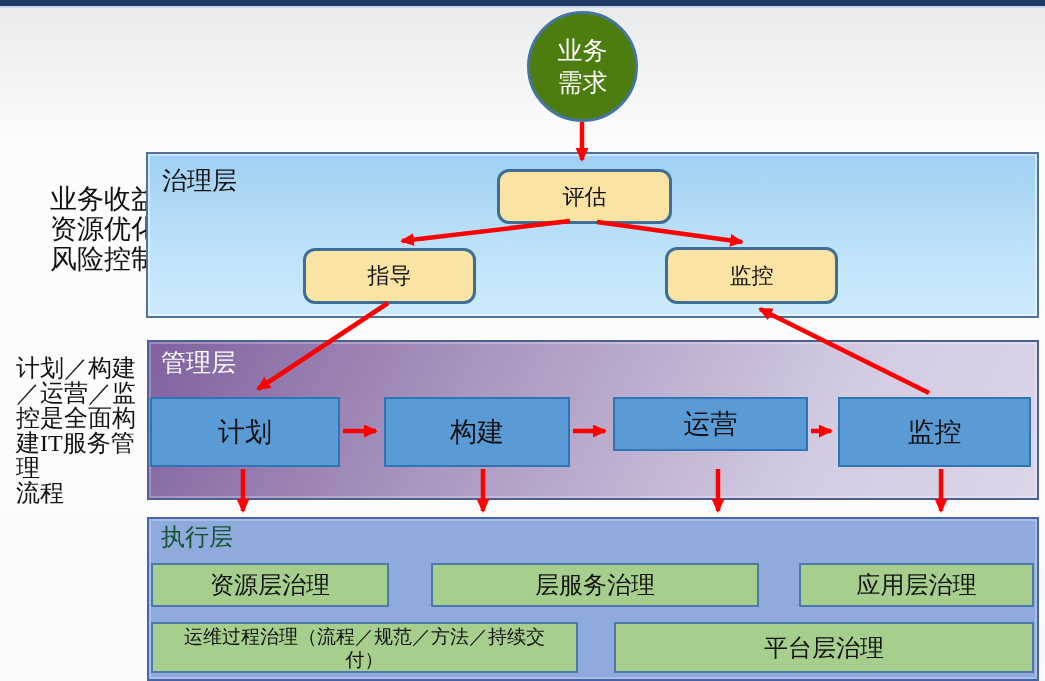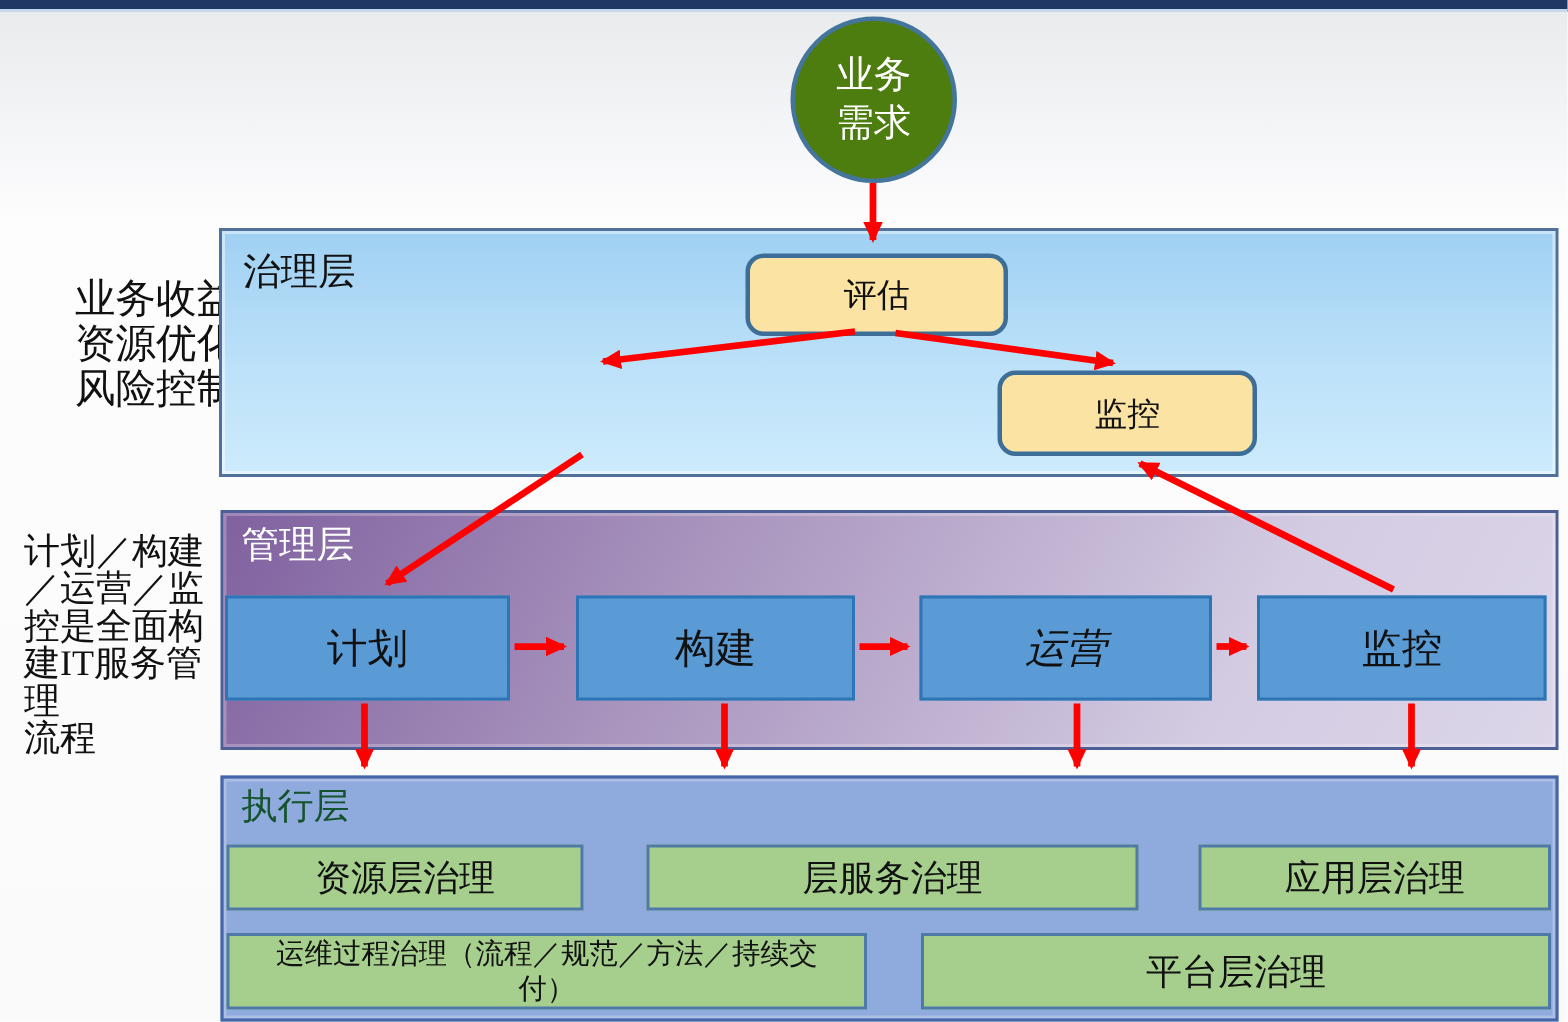--- a/index.html
+++ b/index.html
@@ -74,21 +74,21 @@
   }
   .n-evaluate { left: 349px; top: 15px;  width: 175px; height: 55px; } 
   .n-direct   { left: 155px; top: 94px;  width: 173px; height: 56px; }
   .n-monitor-g{ left: 517px; top: 93px;  width: 173px; height: 57px; }
 
   .node-blue {
     background: #5B9BD5; border: 2px solid #2E75B6; font-size: 27px;
   }
   .n-plan    { left: 1px;   top: 55px; width: 190px; height: 70px; } 
   .n-build   { left: 235px; top: 55px; width: 186px; height: 70px; }
-  .n-operate { left: 464px; top: 55px; width: 195px; height: 70px; font-style: italic; }
+  .n-operate { left: 464px; top: 55px; width: 195px; height: 54px; }
   .n-monitor-m{ left: 689px; top: 55px; width: 193px; height: 70px; }
 
   .node-green {
     background: #A6CF8D; border: 2px solid #4F79A8; font-size: 24px;
   }
   .n-resource    { left: 2px;   top: 44px; width: 238px; height: 44px; } 
   .n-architecture{ left: 282px; top: 44px; width: 328px; height: 44px; }
   .n-application { left: 650px; top: 44px; width: 235px; height: 44px; }
   .n-operations  { left: 2px;   top: 103px; width: 427px; height: 51px; font-size: 19px; line-height: 23px; padding: 0 14px; }
   .n-platform    { left: 465px; top: 103px; width: 420px; height: 51px; }
@@ -114,20 +114,21 @@
 控是全面构
 建IT服务管理
 流程</div>
 
   <div class="circle">业务
 需求</div>
 
   <div class="layer layer-governance">
     <div class="layer-title">治理层</div>
     <div class="node node-yellow n-evaluate">评估</div>
+    <div class="node node-yellow n-direct">指导</div>
     <div class="node node-yellow n-monitor-g">监控</div>
   </div>
 
   <div class="layer layer-management">
     <div class="layer-title">管理层</div>
     <div class="node node-blue n-plan">计划</div>
     <div class="node node-blue n-build">构建</div>
     <div class="node node-blue n-operate">运营</div>
     <div class="node node-blue n-monitor-m">监控</div>
   </div>

